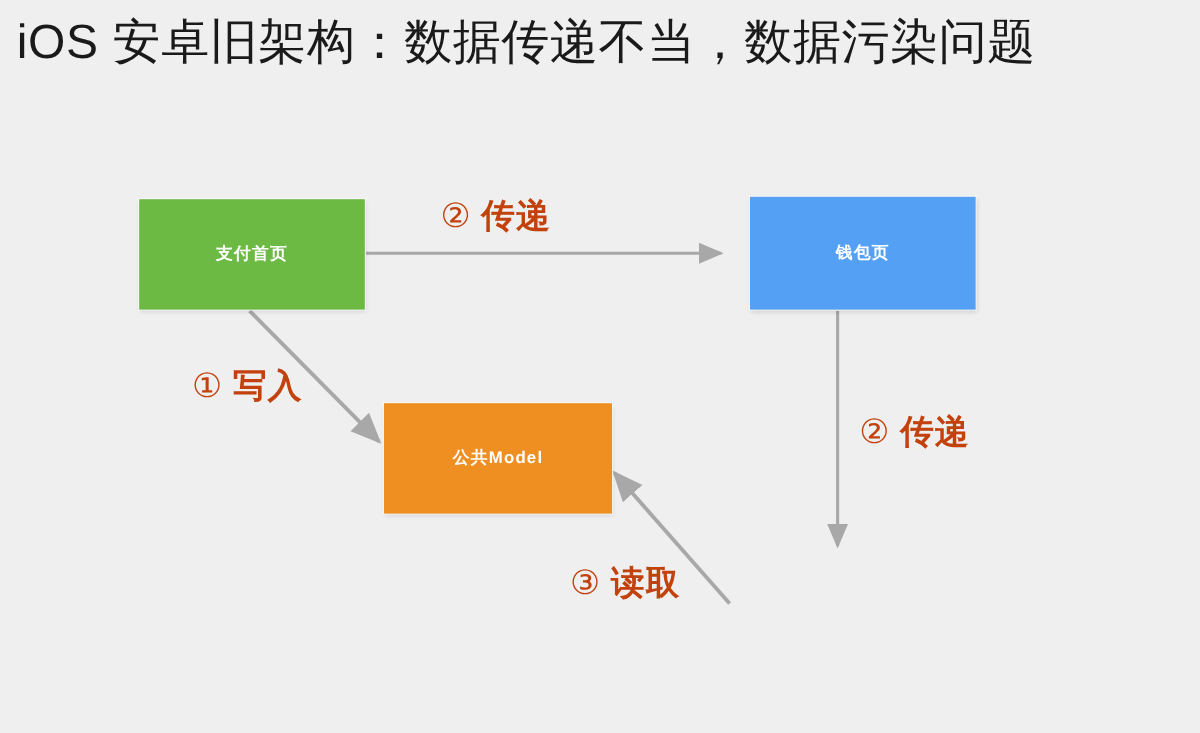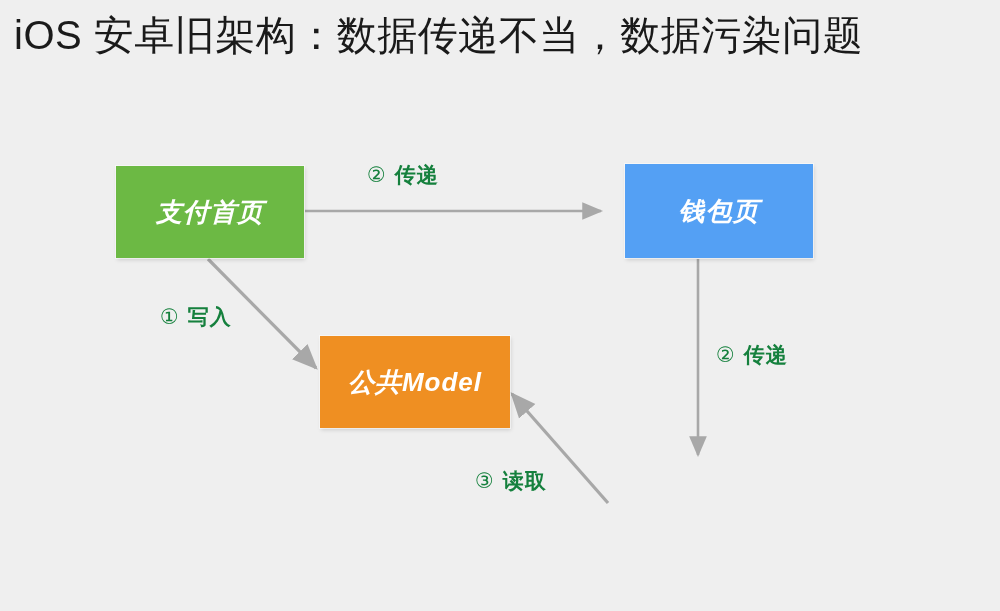--- a/index.html
+++ b/index.html
@@ -31,27 +31,26 @@
     letter-spacing: 0.5px;
     white-space: nowrap;
   }
   
   .node {
     position: absolute;
     display: flex;
     align-items: center;
     justify-content: center;
     color: #ffffff;
-    font-size: 26px;
+    font-size: 14px;
     font-weight: 700;
     letter-spacing: 1px;
     box-sizing: border-box;
     box-shadow: 0 0 0 1px rgba(255,255,255,0.55),
                 1px 2px 4px rgba(0,0,0,0.14);
-    font-style: italic;
   }
   #node-pay-home {
     left: 116px; top: 166px; width: 188px; height: 92px;
     background: #6cb944;
   }
   #node-wallet {
     left: 605px; top: 164px; width: 188px; height: 94px;
     background: #54a0f4;
     margin-left: 20px;
   }
@@ -67,23 +66,23 @@
   
   #arrow-layer {
     position: absolute;
     left: 0; top: 0;
     width: 1000px; height: 611px;
     pointer-events: none;
   }
   
   .edge-label {
     position: absolute;
-    font-size: 21px;
+    font-size: 28px;
     font-weight: 700;
-    color: #15803d;
+    color: #c2410c;
     white-space: nowrap;
     letter-spacing: 1px;
   }
   .edge-label .step {
     font-weight: 400;
     margin-right: 8px;
   }
   #label-pass-top   { left: 367px; top: 161px; }
   #label-write      { left: 160px; top: 303px; }
   #label-pass-right { left: 716px; top: 341px; }

